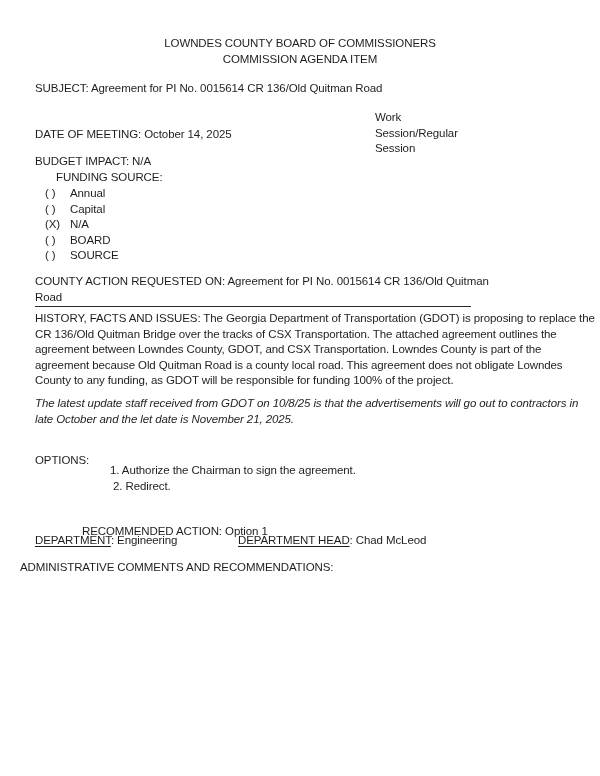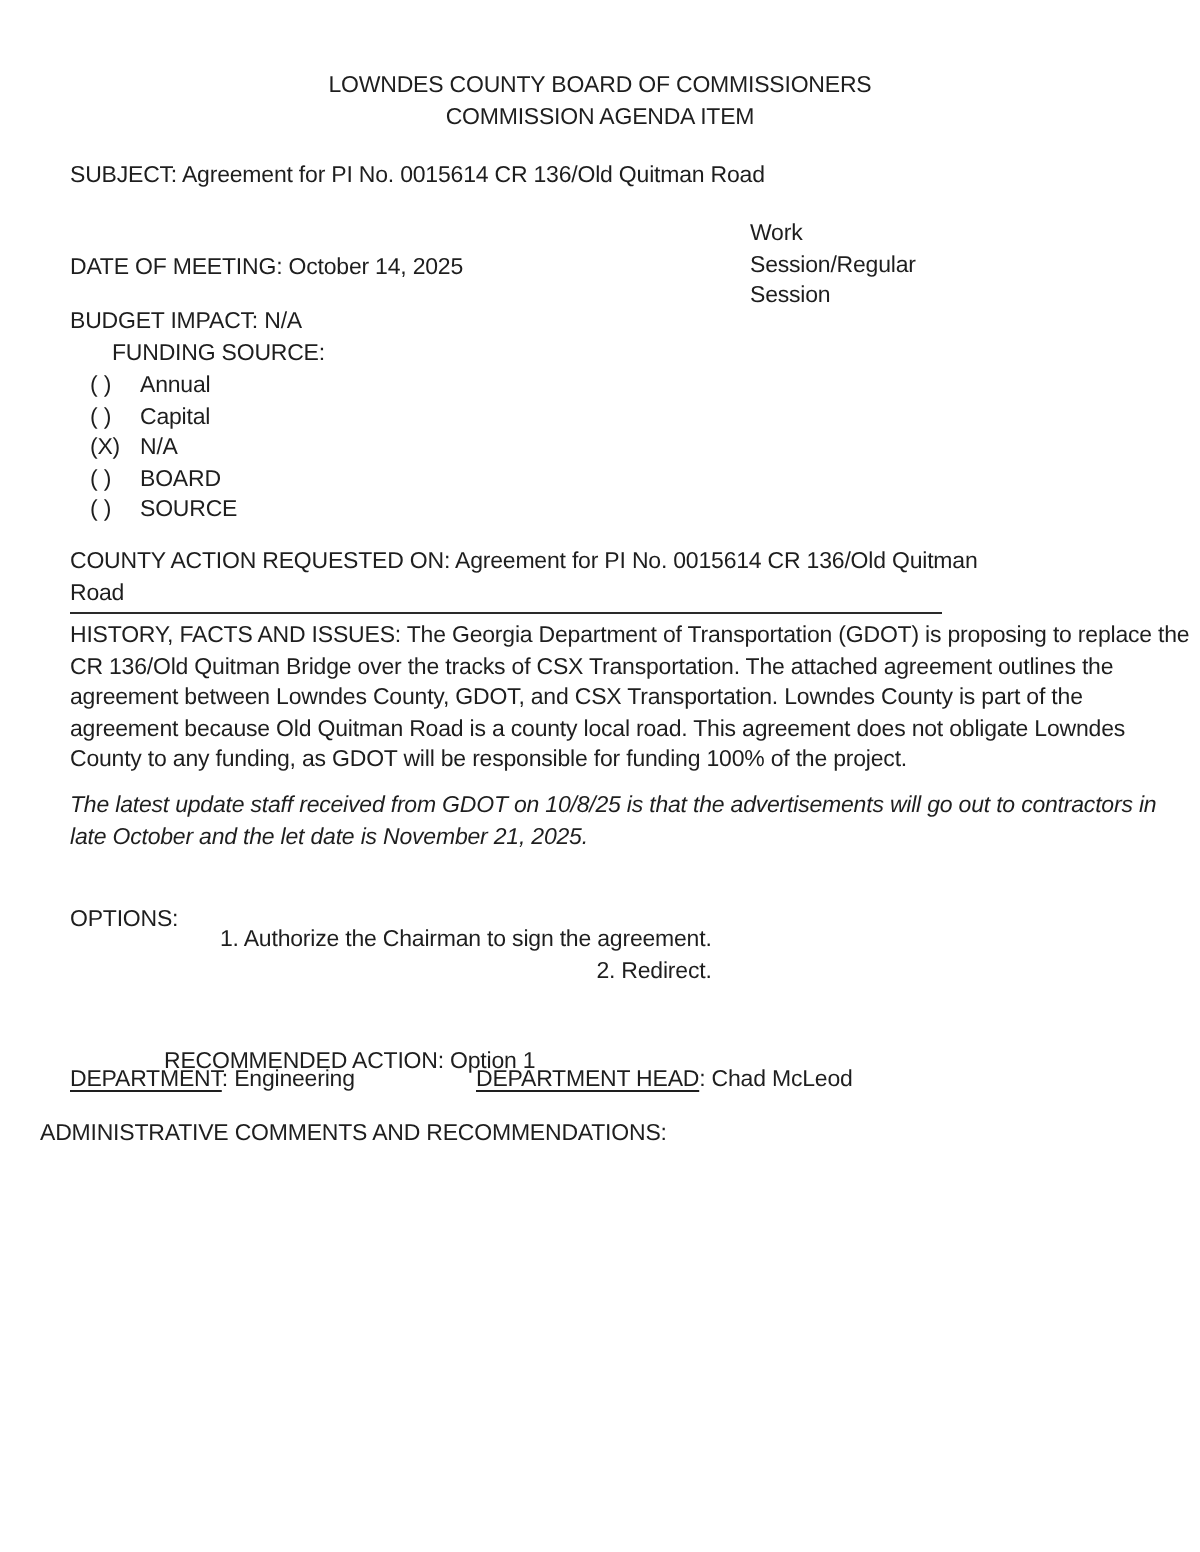--- a/index.html
+++ b/index.html
@@ -83,21 +83,21 @@
   </div>
 
   <div class="abs" style="left:35px; top:396px;font-style:italic;">
     <div class="nowrap">The latest update staff received from GDOT on 10/8/25 is that the advertisements will go out to contractors in</div>
     <div class="nowrap">late October and the let date is November 21, 2025.</div>
   </div>
 
   <div class="abs nowrap" style="left:35px; top:453px;">OPTIONS:</div>
   <div class="abs" style="left:88px; top:463px;margin-left:22px;">
     <div class="nowrap">1. Authorize the Chairman to sign the agreement.</div>
-    <div class="nowrap" style="padding-left:3px;text-align:right;">2. Redirect.</div>
+    <div class="nowrap" style="padding-left:3px;">2. Redirect.</div>
   </div>
 
   <div class="abs nowrap" style="left:35px; top:524px;padding-left:47px;">RECOMMENDED ACTION: Option 1</div>
 
   <div class="abs nowrap" style="left:35px; top:533px;">
     <span class="ul">DEPARTMENT</span><span>: Engineering</span>
   </div>
   <div class="abs nowrap" style="left:238px; top:533px;">
     <span class="ul">DEPARTMENT HEAD</span><span>: Chad McLeod</span>
   </div>

